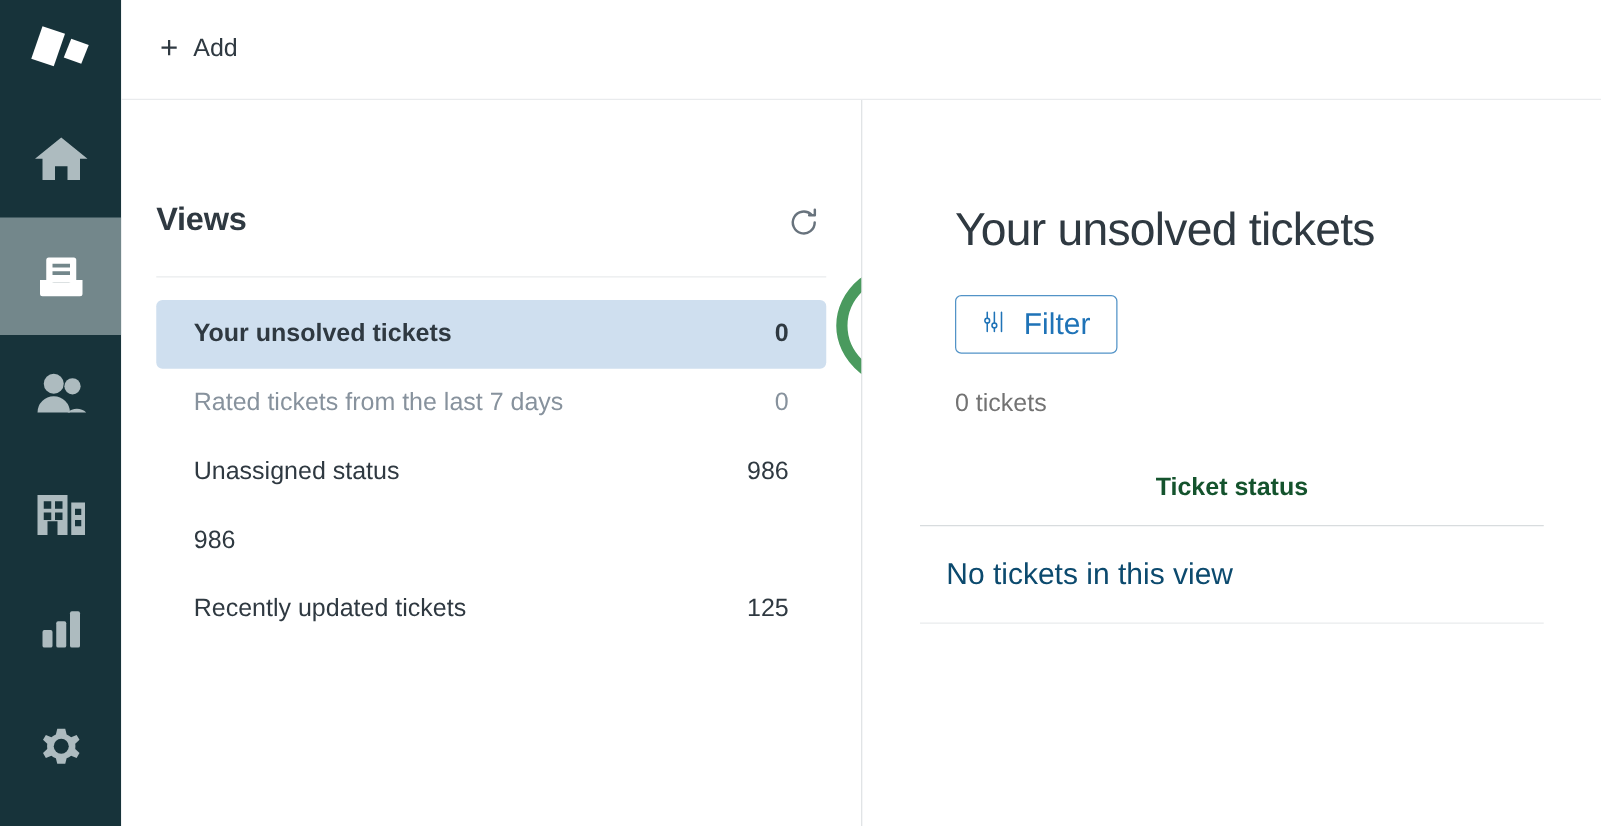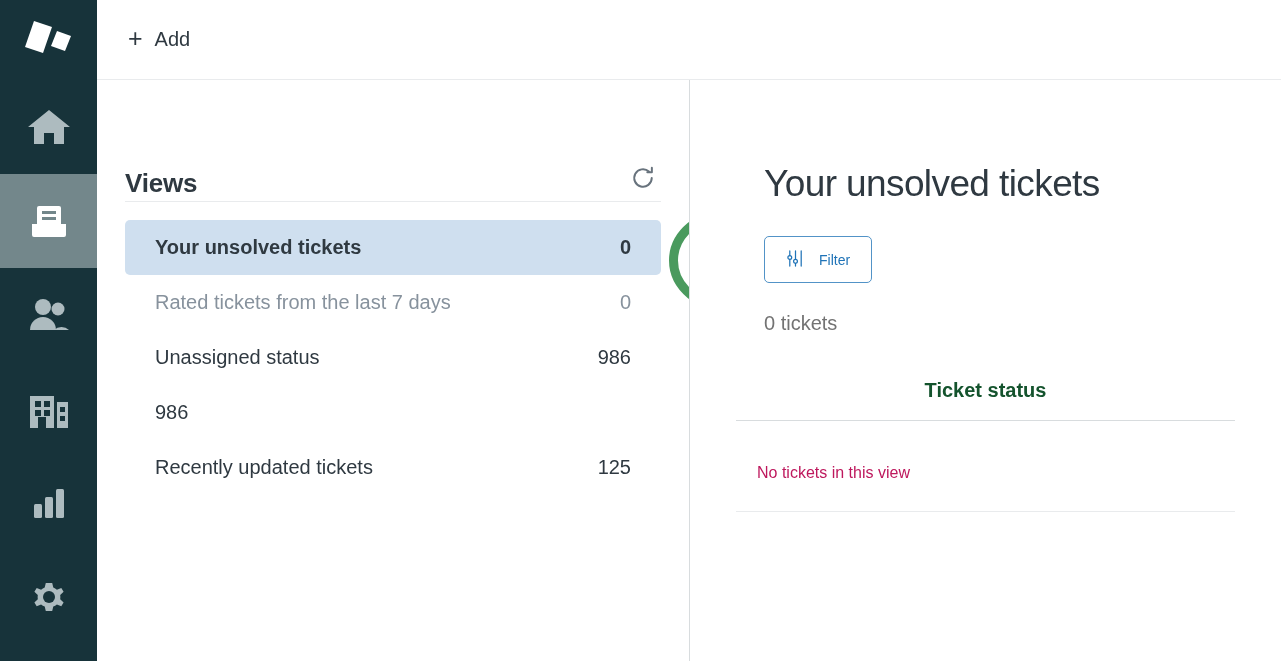--- a/index.html
+++ b/index.html
@@ -54,23 +54,23 @@
 
   
   #views-panel {
     width: 593px; flex: 0 0 593px; height: 581px;
     background: #fff;
     border-right: 1px solid #d8dcde;
     position: relative;
     overflow: hidden;
   }
   #views-head {
-    display: flex; align-items: flex-end; justify-content: space-between;
+    display: flex; align-items: flex-start; justify-content: space-between;
     margin: 80px 28px 16px 28px;
-    padding-bottom: 2px;
+    padding-bottom: 22px;
     border-bottom: 1px solid #e9ebed;
   }
   #views-title { font-size: 26px; font-weight: bold; color: #2f3941; letter-spacing: -0.2px; }
   #refresh-btn {
     background: none; border: none; cursor: pointer; padding: 4px;
     display: flex; align-items: center; justify-content: center;
   }
   #views-list { margin: 18px 28px 0 28px; }
   .view-row {
     display: flex; align-items: center; justify-content: space-between;
@@ -91,36 +91,36 @@
     font-size: 37px; color: #2f3941; font-weight: normal;
     letter-spacing: -0.6px;
     margin: 83px 0 0 74px;
   }
   #filter-btn {
     display: inline-flex; align-items: center; gap: 14px;
     margin: 31px 0 0 74px;
     height: 47px; padding: 0 21px;
     border: 1px solid #5293c7; border-radius: 5px;
     background: #fff; cursor: pointer;
-    color: #1f73b7; font-size: 14px;
+    color: #1f73b7; font-size: 24px;
     font-family: "Liberation Sans", sans-serif;
   }
   #ticket-count { margin: 29px 0 0 74px; font-size: 20px; color: #737373; }
   #status-header {
     margin: 44px 46px 0 46px;
     padding-bottom: 18px;
     border-bottom: 1px solid #d8dcde;
     text-align: center;
   }
   #status-header span { font-size: 20px; font-weight: bold; color: #14532d; }
   #empty-row {
-    margin: 13px 46px;
+    margin: 0 46px;
     height: 78px; display: flex; align-items: center;
     border-bottom: 1px solid #e9ebed;
-    font-size: 16px; color: #be185d;
+    font-size: 24px; color: #0c4a6e;
     padding-left: 21px;
   }
 
   
   #annot {
     position: absolute; left: 569px; top: 125px;
     width: 131px; height: 111px;
     pointer-events: none;
   }
 </style>

